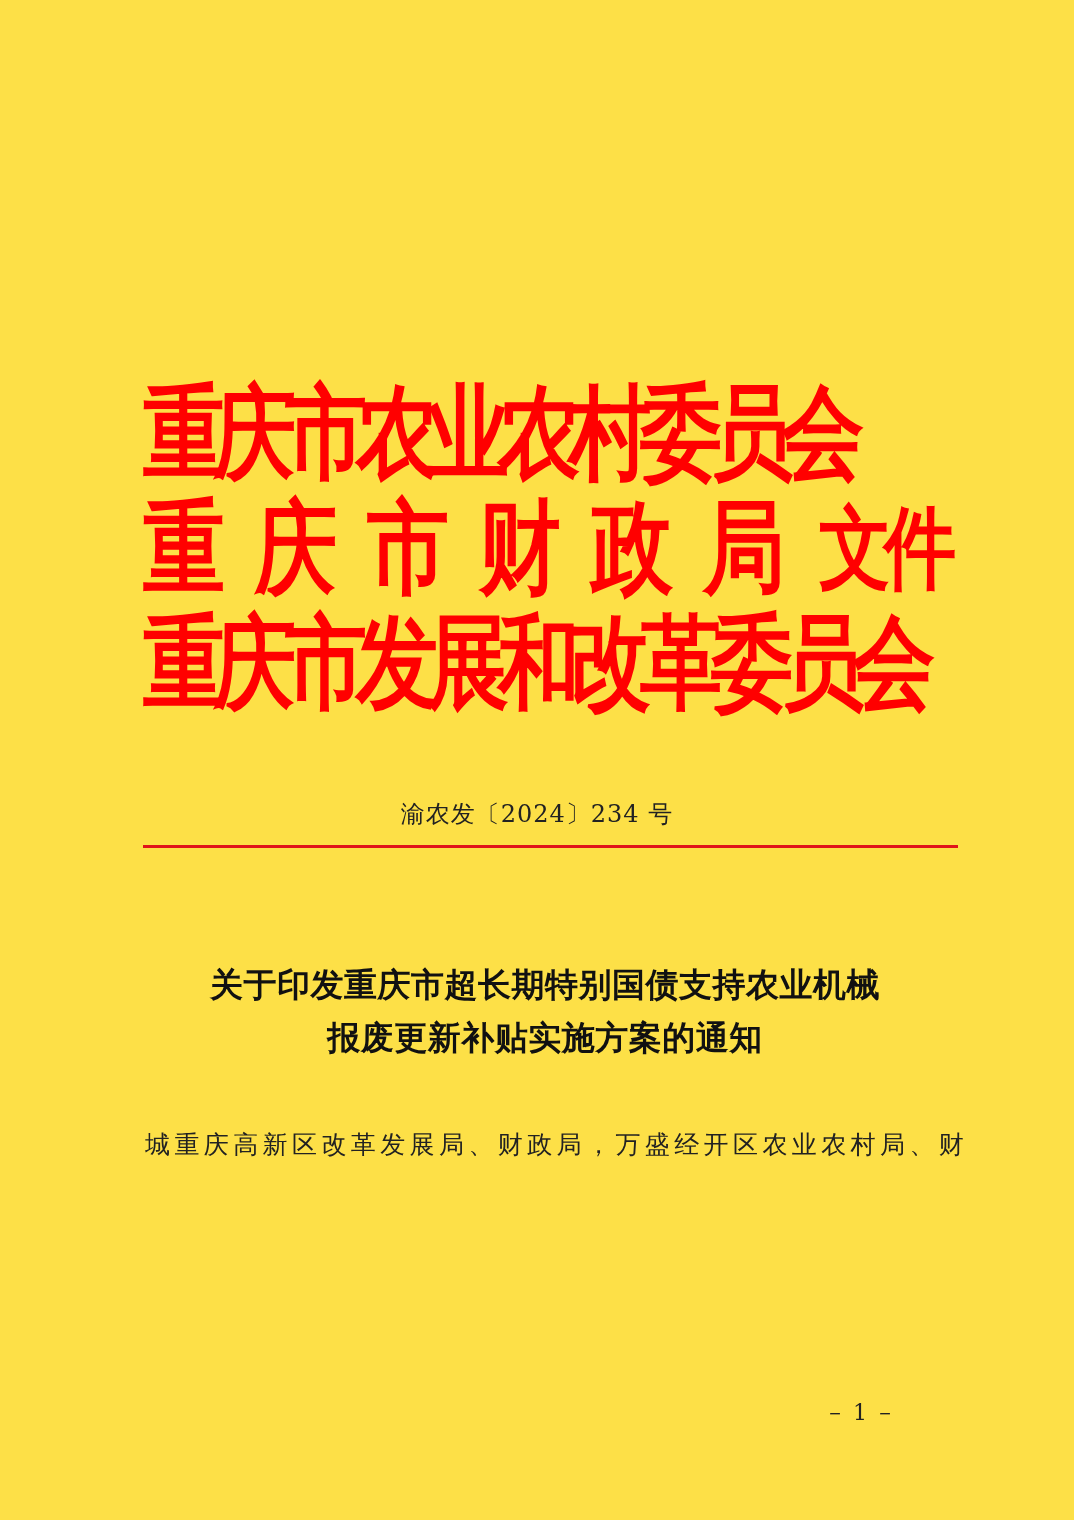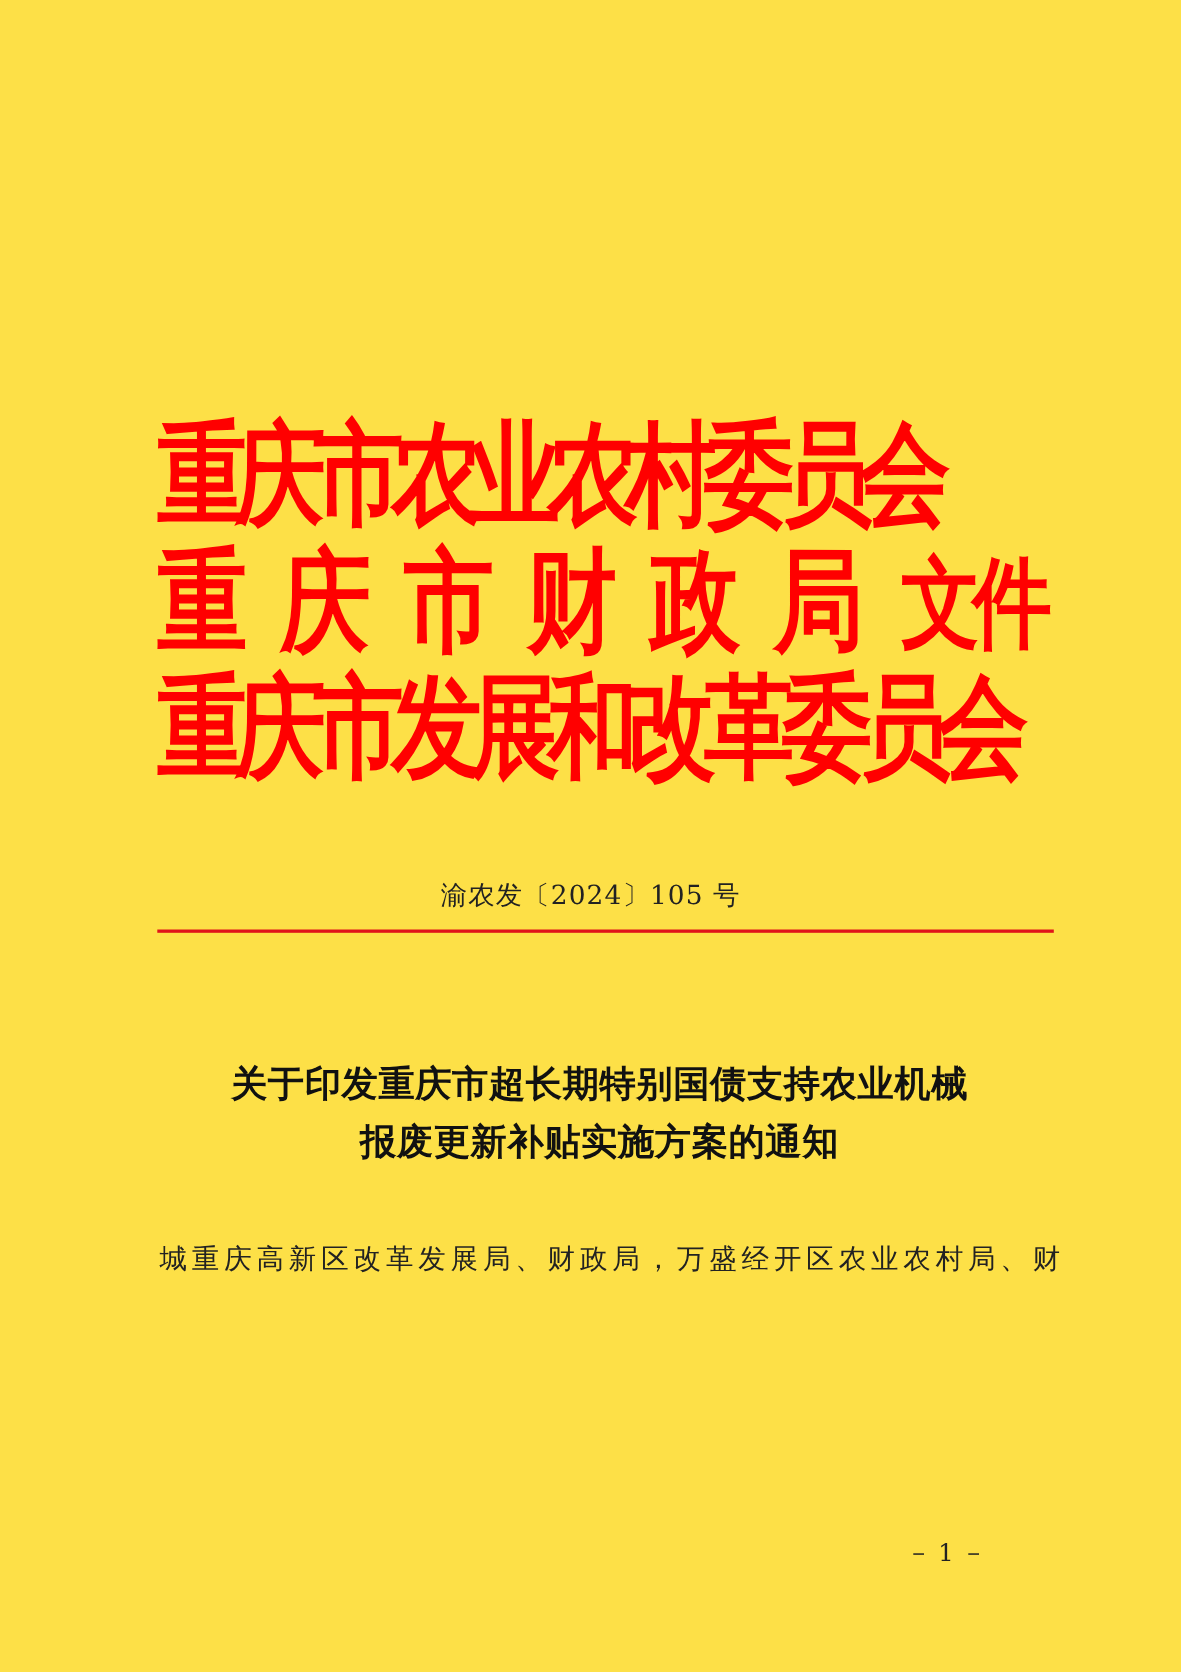--- a/index.html
+++ b/index.html
@@ -157,21 +157,21 @@
       <span class="ch gap">重</span><span class="ch gap">庆</span><span class="ch gap">市</span><span class="ch gap">财</span><span class="ch gap">政</span><span class="ch">局</span>
     </div>
     <div class="issuer-suffix">
       <span class="ch">文</span><span class="ch">件</span>
     </div>
     <div class="issuer-line line-3">
       <span class="ch">重</span><span class="ch">庆</span><span class="ch">市</span><span class="ch">发</span><span class="ch">展</span><span class="ch">和</span><span class="ch">改</span><span class="ch">革</span><span class="ch">委</span><span class="ch">员</span><span class="ch">会</span>
     </div>
   </div>
 
-  <div class="doc-number">渝农发〔2024〕105 号</div>
+  <div class="doc-number">渝农发〔2024〕234 号</div>
   <div class="red-rule"></div>
 
   <div class="notice-title">
     <span class="tline">关于印发重庆市超长期特别国债支持农业机械</span>
     <span class="tline">报废更新补贴实施方案的通知</span>
   </div>
 
   <div class="body-text">
     <span class="bline">城重庆高新区改革发展局、财政局，万盛经开区农业农村局、财</span>
   </div>

